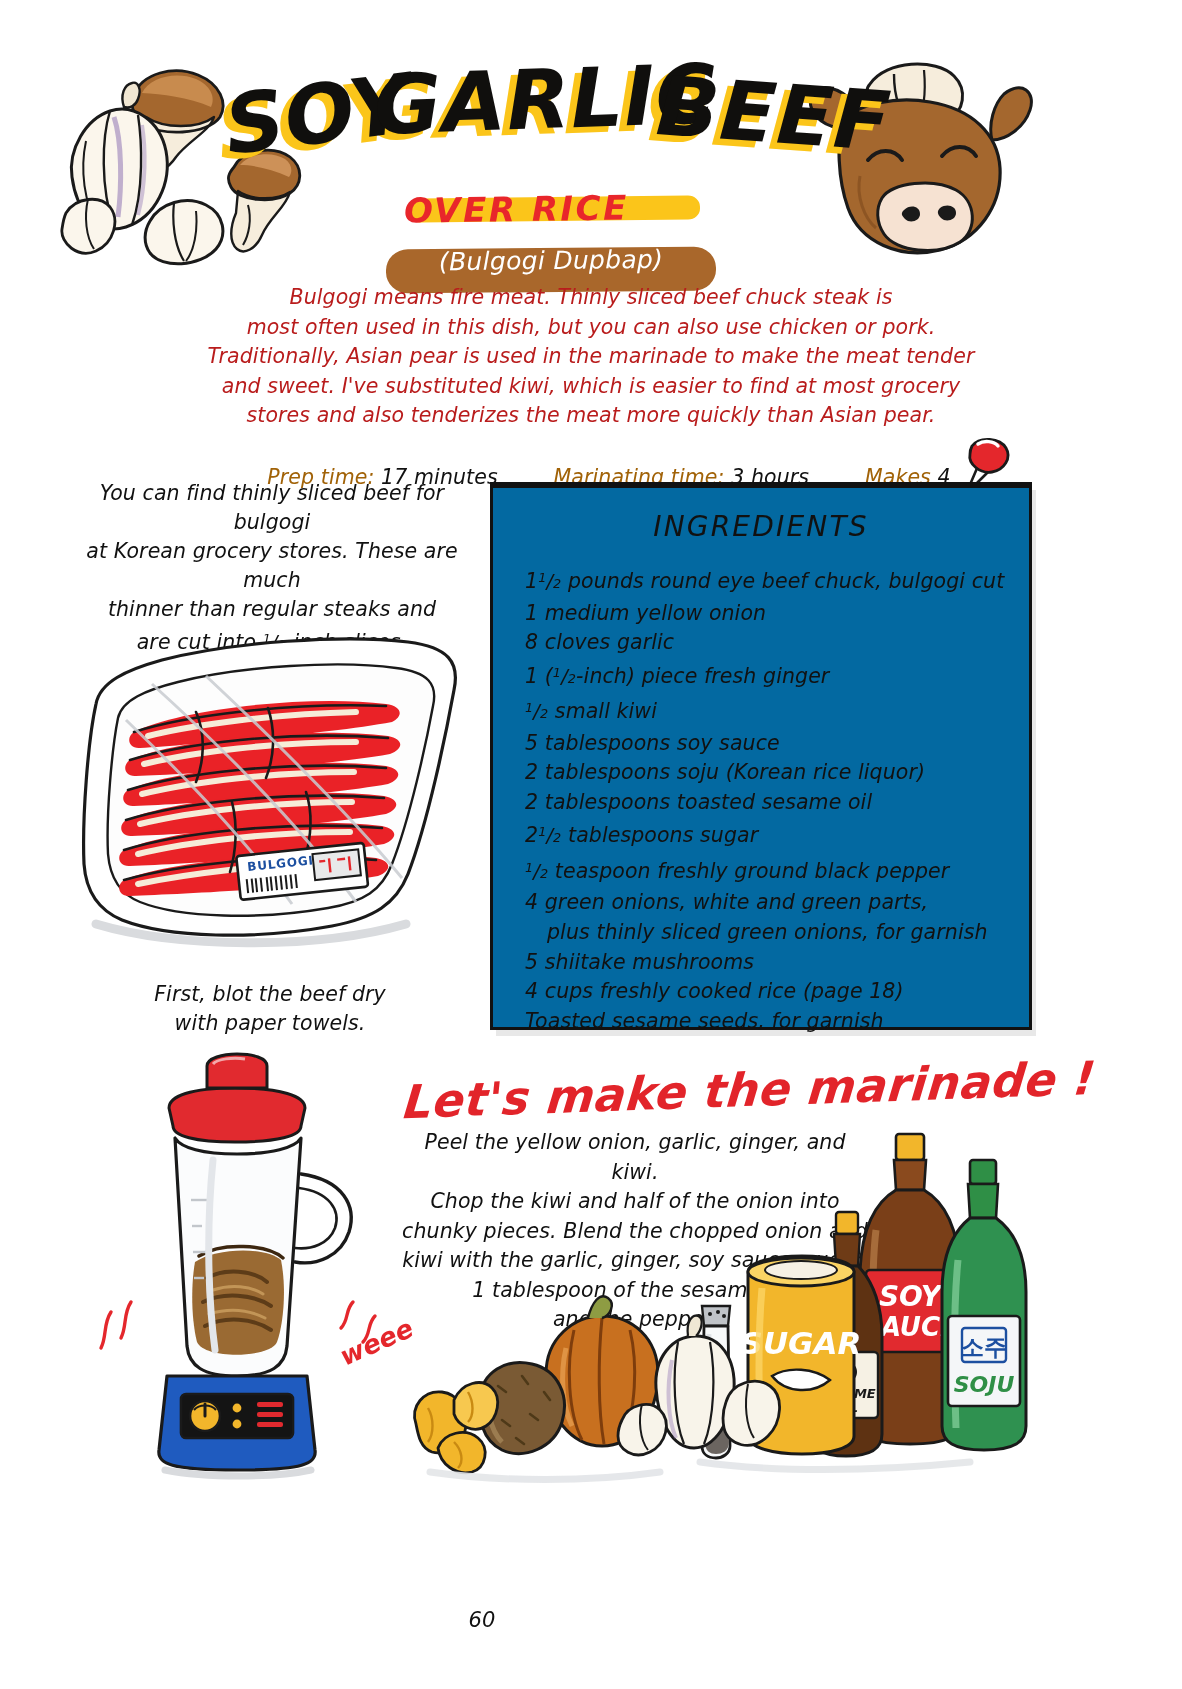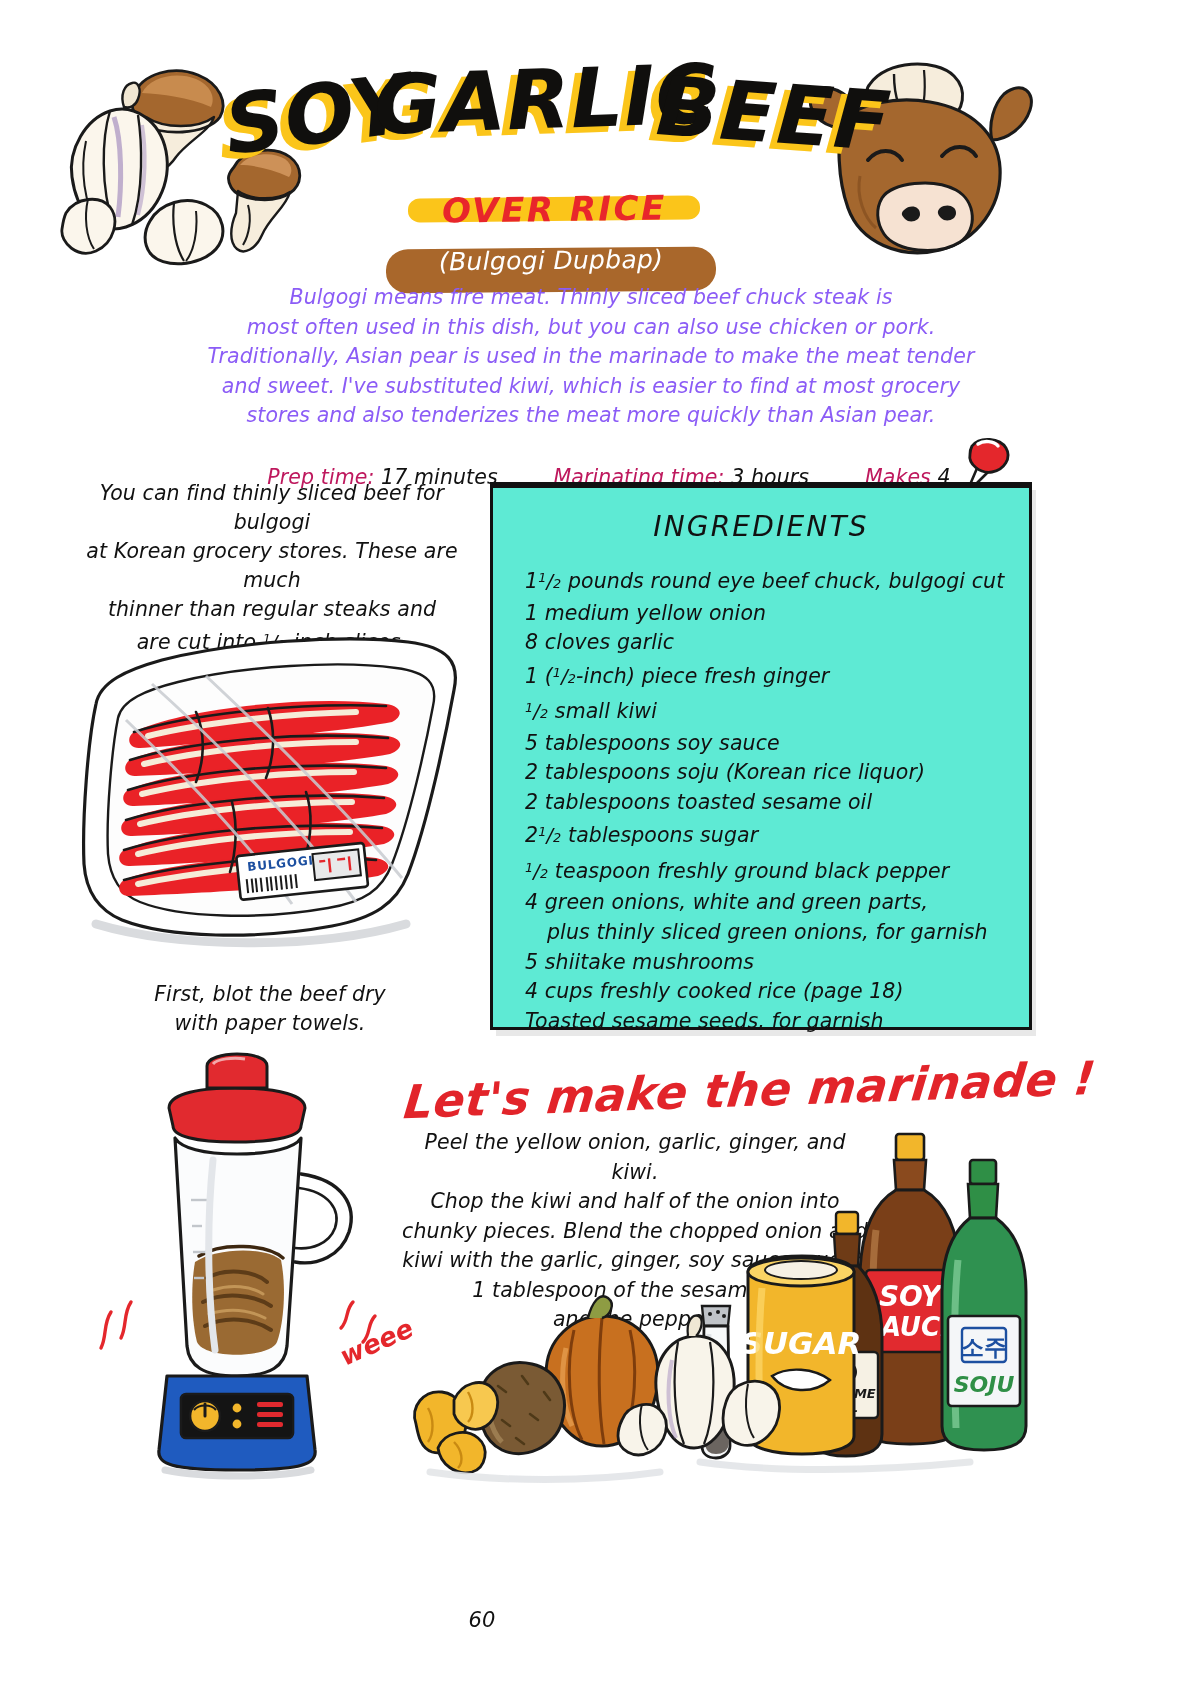--- a/index.html
+++ b/index.html
@@ -24,21 +24,21 @@
   .title-wrap { position:absolute; left:0; top:40px; width:1182px; height:230px; }
 
   .title-main {
     position:absolute; left:215px; top:38px; width:640px; height:110px;
   }
   .title-main svg { display:block; overflow:visible; }
 
   .subtitle {
     position:absolute; left:404px; top:146px;
     width:300px; height:46px;
-    display:flex; align-items:center; justify-content:center;
+    display:flex; align-items:center; justify-content:flex-start;
   }
   .subtitle .hl {
     position:absolute; left:4px; top:11px; width:292px; height:24px;
     background:#fbc51a; border-radius:12px/11px;
     transform: rotate(-.6deg);
   }
   .subtitle span.txt {
     position:relative; z-index:2;
     font-family:"DejaVu Sans", sans-serif;
     font-weight:700; font-style:italic;
@@ -75,46 +75,46 @@
   #art-beefpack{ left:56px;  top:612px; width:420px; height:370px; }
   #art-blender { left:95px;  top:1050px;width:345px; height:430px; }
   #art-bottles { left:410px; top:1120px;width:640px; height:360px; }
   #art-pin     { left:948px; top:432px; width:70px;  height:70px; }
 
   
   .intro {
     position:absolute; left:196px; top:283px; width:790px;
     text-align:center;
     font-size:20.5px; line-height:29.5px;
-    color:#8b5cf6;
+    color:#b91c1c;
   }
 
   .times {
     position:absolute; left:196px; top:463px; width:790px;
     text-align:center; font-size:20.5px; line-height:28px;
   }
-  .times .lbl { color:#be185d;margin-left:36px; }
+  .times .lbl { color:#a16207;margin-left:36px; }
   .times .val { color:#111; }
 
   
   .left-note {
     position:absolute; left:62px; top:479px; width:420px;
     text-align:center; font-size:20.5px; line-height:29px; color:#111;
   }
 
   .caption-beef {
     position:absolute; left:110px; top:980px; width:320px;
     text-align:center; font-size:20.5px; line-height:29px; color:#111;
   }
 
   
   .ing-box {
     position:absolute; left:490px; top:482px;
     width:542px; height:548px;
-    background:#5eead4;
+    background:#0369a1;
     border:3px solid #111;
     box-shadow: 5px 7px 0 -1px rgba(0,0,0,.09);
   }
   .ing-box::after{
     content:""; position:absolute; left:-3px; right:-3px; top:-3px; height:6px;
     background:#111; border-radius:3px;
   }
   .ing-title {
     position:absolute; left:0; top:25px; width:100%;
     text-align:center;

